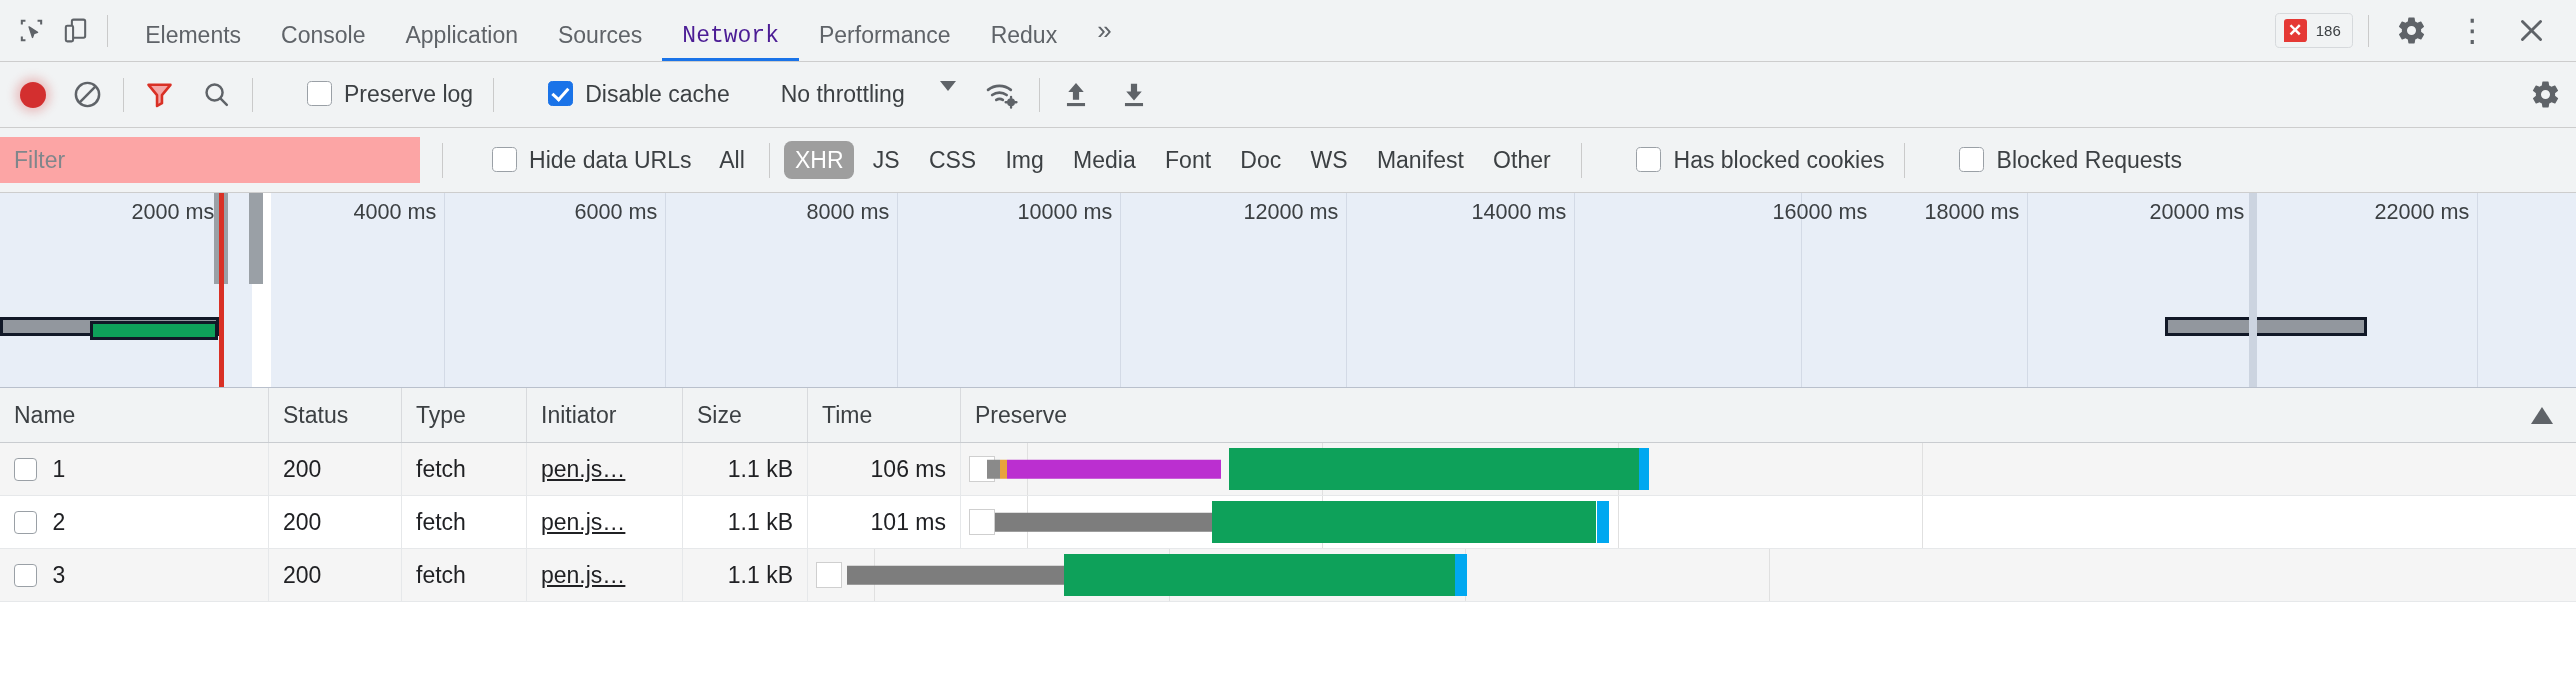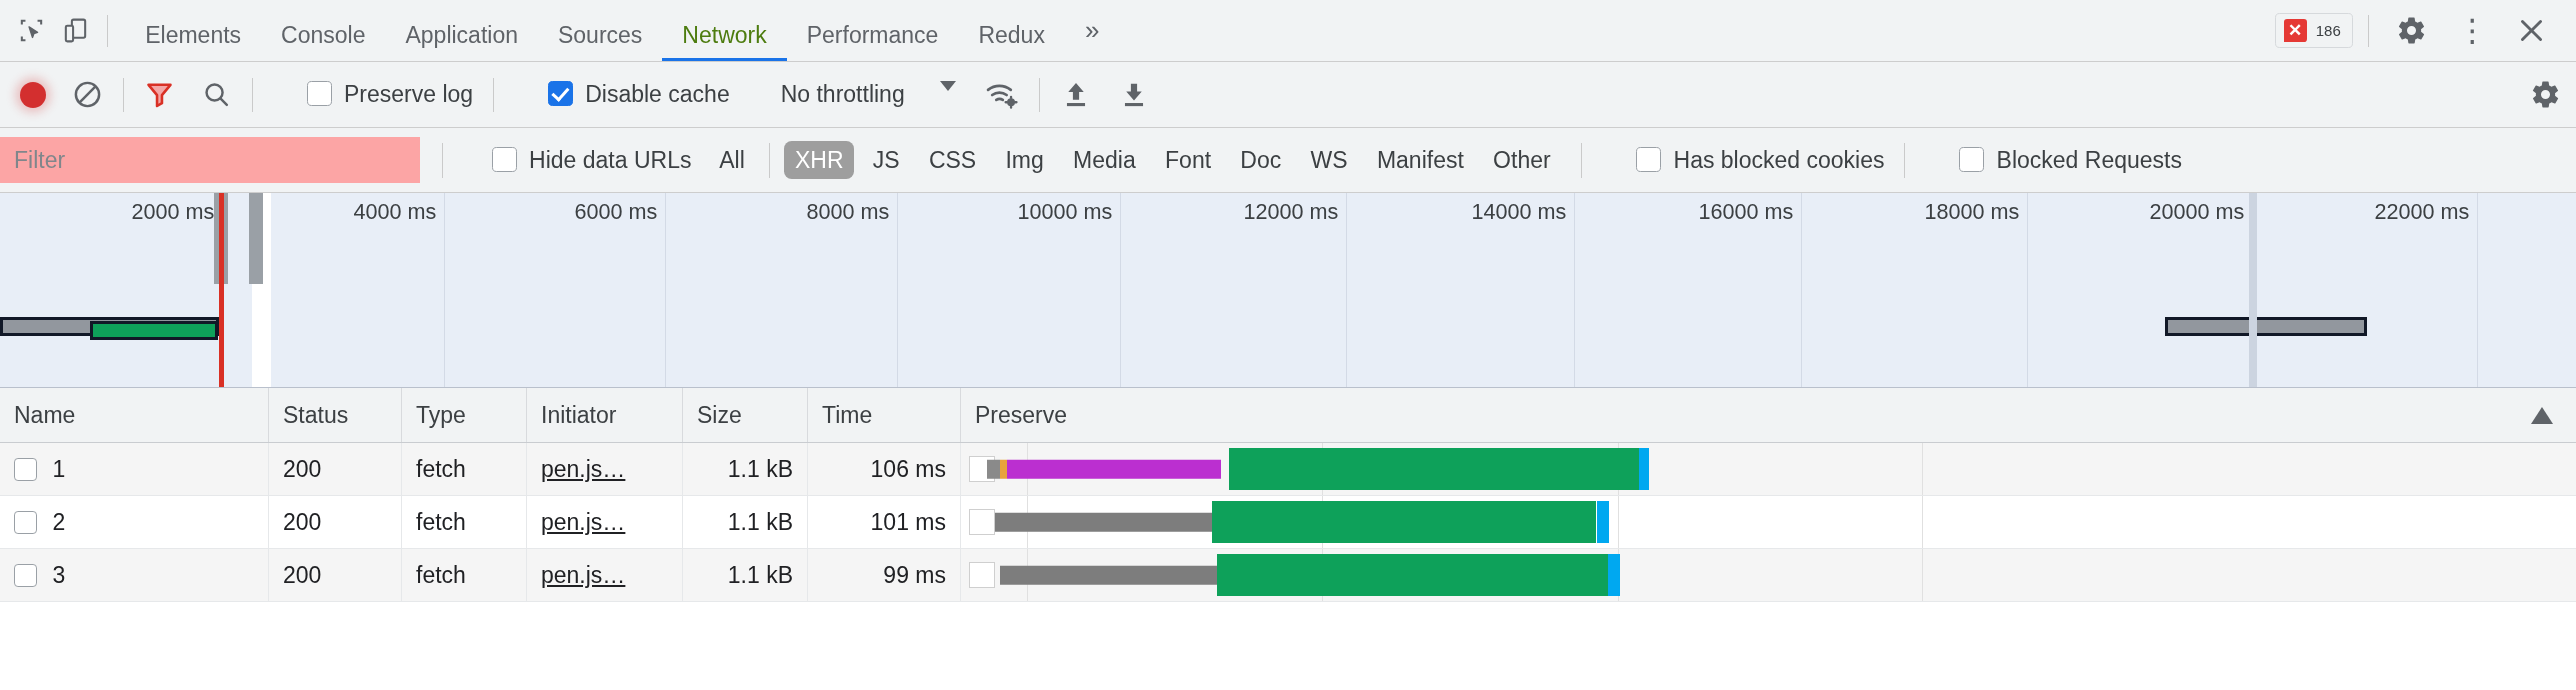--- a/index.html
+++ b/index.html
@@ -25,21 +25,21 @@
     display: flex; align-items: center; justify-content: center;
     cursor: default;
   }
   .vsep { width: 0.8px; height: 32px; background: #cacaca; align-self: center; margin: 0 17px; }
   .tabs { display: flex; align-items: stretch; }
   .tab {
     display: flex; align-items: flex-end; justify-content: center;
     padding: 12px 20px; font-size: 23px; color: #5f6368;
     position: relative; white-space: nowrap; cursor: default;
   }
-  .tab.active { color: #4d7c0f; }
+  .tab.active { color: #4c1d95; font-family: Liberation Mono, monospace; }
   .tab.active:after {
     content: ""; position: absolute; left: 0; right: 0; bottom: 0;
     height: 3.1px; background: #1a73e8;
   }
   .tab-more { display: flex; align-items: center; padding: 0 20px; color: #5f6368; font-size: 26px; }
   .tb-right { margin-left: auto; display: flex; align-items: center; padding-right: 18.5px; gap: 3.1px; }
   .err-badge {
     display: flex; align-items: center; gap: 9.2px;
     border: 0.8px solid #d6d9dc; border-radius: 4.6px;
     padding: 4.6px 10.8px 4.6px 7.7px; background: transparent;
@@ -379,21 +379,21 @@
         <div class="ov-ticklabel" style="left: 665px;">6000 ms</div>
         <div class="ov-tickline" style="left: 897px;"></div>
         <div class="ov-ticklabel" style="left: 897px;">8000 ms</div>
         <div class="ov-tickline" style="left: 1120px;"></div>
         <div class="ov-ticklabel" style="left: 1120px;">10000 ms</div>
         <div class="ov-tickline" style="left: 1346px;"></div>
         <div class="ov-ticklabel" style="left: 1346px;">12000 ms</div>
         <div class="ov-tickline" style="left: 1574px;"></div>
         <div class="ov-ticklabel" style="left: 1574px;">14000 ms</div>
         <div class="ov-tickline" style="left: 1801px;"></div>
-        <div class="ov-ticklabel" style="left: 1801px;">16000 ms</div>
+        <div class="ov-ticklabel" style="left: 1875px;">16000 ms</div>
         <div class="ov-tickline" style="left: 2027px;"></div>
         <div class="ov-ticklabel" style="left: 2027px;">18000 ms</div>
         <div class="ov-tickline" style="left: 2252px;"></div>
         <div class="ov-ticklabel" style="left: 2252px;">20000 ms</div>
         <div class="ov-tickline" style="left: 2477px;"></div>
         <div class="ov-ticklabel" style="left: 2477px;">22000 ms</div>
       </div>
     <div class="ov-grid" id="ov-bars">
         <div class="ov-bar" style="left: 0px; top: 124px; width: 219px; height: 18.5px;">
           <div class="ov-inner">
@@ -500,21 +500,20 @@
           <div class="td name" style="flex: 0 0 269px;">
             <span class="row-chk"></span>
             <span>3</span>
           </div>
           <div class="td " style="flex: 0 0 133px;">200</div>
           <div class="td " style="flex: 0 0 125px;">fetch</div>
           <div class="td " style="flex: 0 0 156px;">
             <span class="init-link">pen.js…</span>
           </div>
           <div class="td num" style="flex: 0 0 125px;">1.1 kB</div>
-          <div class="td num" style="flex: 0 0 153px;">99 ms</div>
           <div class="td wf">
             <div class="wf-grid">
               <div class="wf-tick" style="left: 66px;"></div>
               <div class="wf-tick" style="left: 361px;"></div>
               <div class="wf-tick" style="left: 657px;"></div>
               <div class="wf-tick" style="left: 961px;"></div>
             </div>
             <div class="wf-box" style="left: 8.2px;"></div>
             <div class="wf-bar" style="position: absolute; left: 39px; width: 217px; background: rgb(125, 125, 125); height: 18.5px;"></div>
             <div class="wf-tall" style="position: absolute; left: 256px; width: 391px; background: rgb(14, 161, 90);"></div>

